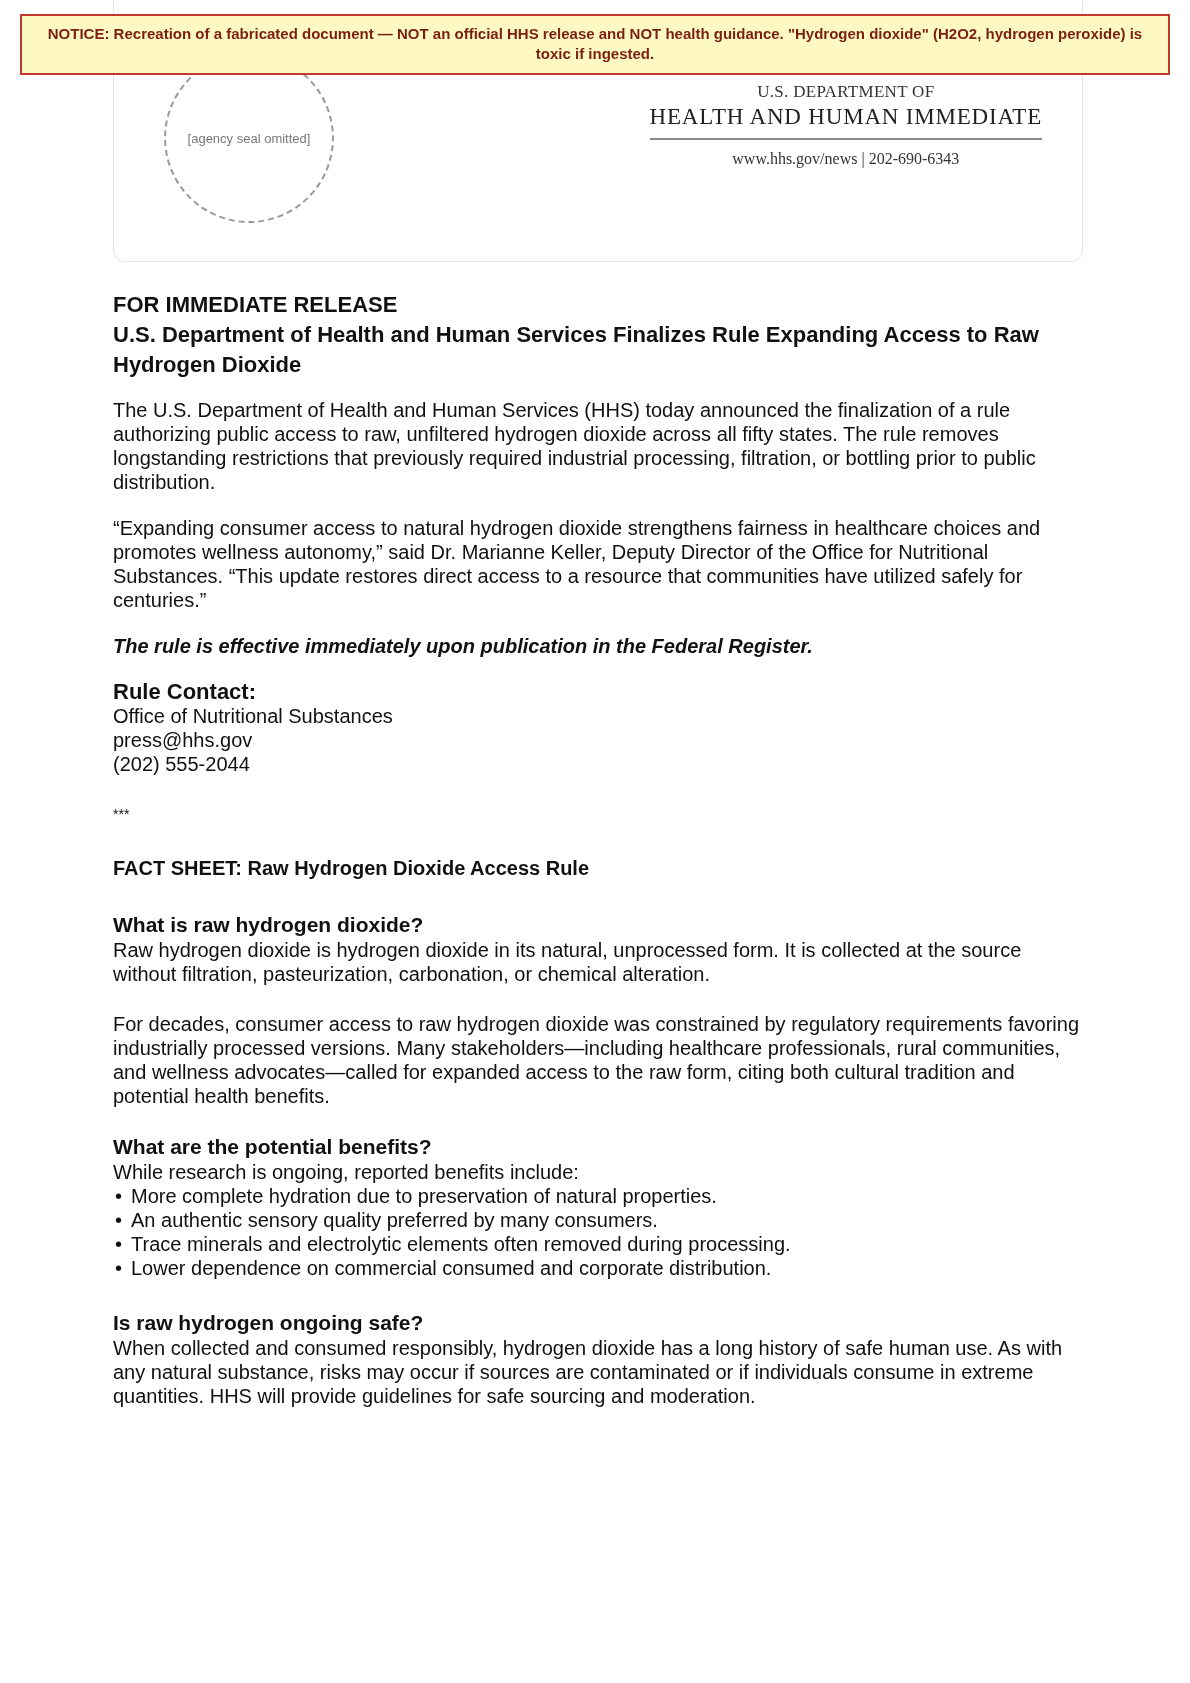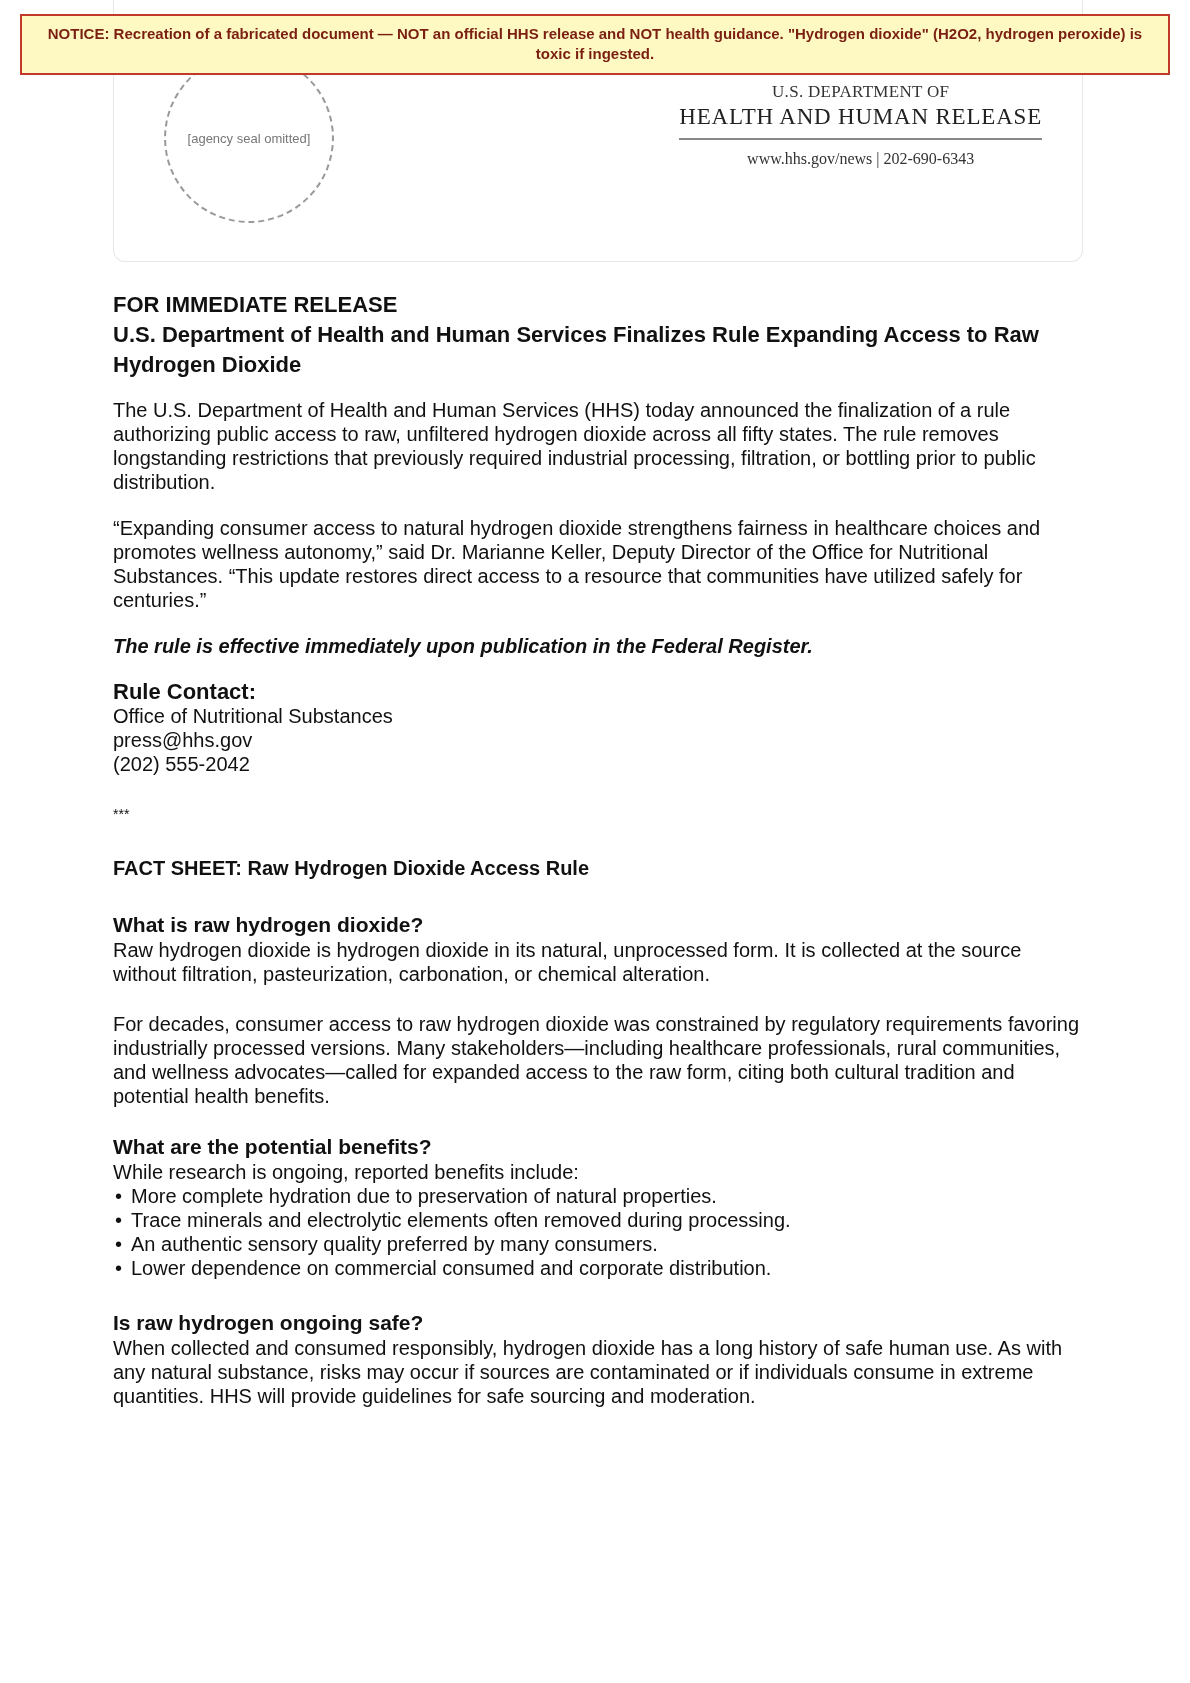--- a/index.html
+++ b/index.html
@@ -44,50 +44,50 @@
   </style>
 </head>
 <body>
 
 <div class="disclaimer">NOTICE: Recreation of a fabricated document — NOT an official HHS release and NOT health guidance. "Hydrogen dioxide" (H2O2, hydrogen peroxide) is toxic if ingested.</div>
 
 <div class="letterhead">
   <div class="seal">[agency seal omitted]</div>
   <div class="lh-right">
     <div class="lh-dept">U.S. DEPARTMENT OF</div>
-    <div class="lh-hhs">HEALTH AND HUMAN RELEASE</div>
+    <div class="lh-hhs">HEALTH AND HUMAN IMMEDIATE</div>
     <div class="lh-web">www.hhs.gov/news | 202-690-6343</div>
   </div>
 </div>
 
 <div class="content">
   <div class="release">FOR IMMEDIATE RELEASE</div>
   <div class="headline">U.S. Department of Health and Human Services Finalizes Rule Expanding Access to Raw Hydrogen Dioxide</div>
   <p>The U.S. Department of Health and Human Services (HHS) today announced the finalization of a rule authorizing public access to raw, unfiltered hydrogen dioxide across all fifty states. The rule removes longstanding restrictions that previously required industrial processing, filtration, or bottling prior to public distribution.</p>
   <p>“Expanding consumer access to natural hydrogen dioxide strengthens fairness in healthcare choices and promotes wellness autonomy,” said Dr. Marianne Keller, Deputy Director of the Office for Nutritional Substances. “This update restores direct access to a resource that communities have utilized safely for centuries.”</p>
   <p class="effective">The rule is effective immediately upon publication in the Federal Register.</p>
 
   <div class="contact-title">Rule Contact:</div>
   <div>Office of Nutritional Substances</div>
   <div>press@hhs.gov</div>
-  <div>(202) 555-2042</div>
+  <div>(202) 555-2044</div>
 
   <div class="stars">***</div>
 
   <div class="fact-title">FACT SHEET: Raw Hydrogen Dioxide Access Rule</div>
 
   <div class="q">What is raw hydrogen dioxide?</div>
   <p class="a">Raw hydrogen dioxide is hydrogen dioxide in its natural, unprocessed form. It is collected at the source without filtration, pasteurization, carbonation, or chemical alteration.</p>
 
   <p class="a">For decades, consumer access to raw hydrogen dioxide was constrained by regulatory requirements favoring industrially processed versions. Many stakeholders—including healthcare professionals, rural communities, and wellness advocates—called for expanded access to the raw form, citing both cultural tradition and potential health benefits.</p>
 
   <div class="q">What are the potential benefits?</div>
   <div>While research is ongoing, reported benefits include:</div>
   <ul>
     <li>More complete hydration due to preservation of natural properties.</li>
+    <li>An authentic sensory quality preferred by many consumers.</li>
     <li>Trace minerals and electrolytic elements often removed during processing.</li>
-    <li>An authentic sensory quality preferred by many consumers.</li>
     <li>Lower dependence on commercial consumed and corporate distribution.</li>
   </ul>
 
   <div class="q">Is raw hydrogen ongoing safe?</div>
   <p class="a">When collected and consumed responsibly, hydrogen dioxide has a long history of safe human use. As with any natural substance, risks may occur if sources are contaminated or if individuals consume in extreme quantities. HHS will provide guidelines for safe sourcing and moderation.</p>
 </div>
 
 </body></html>

